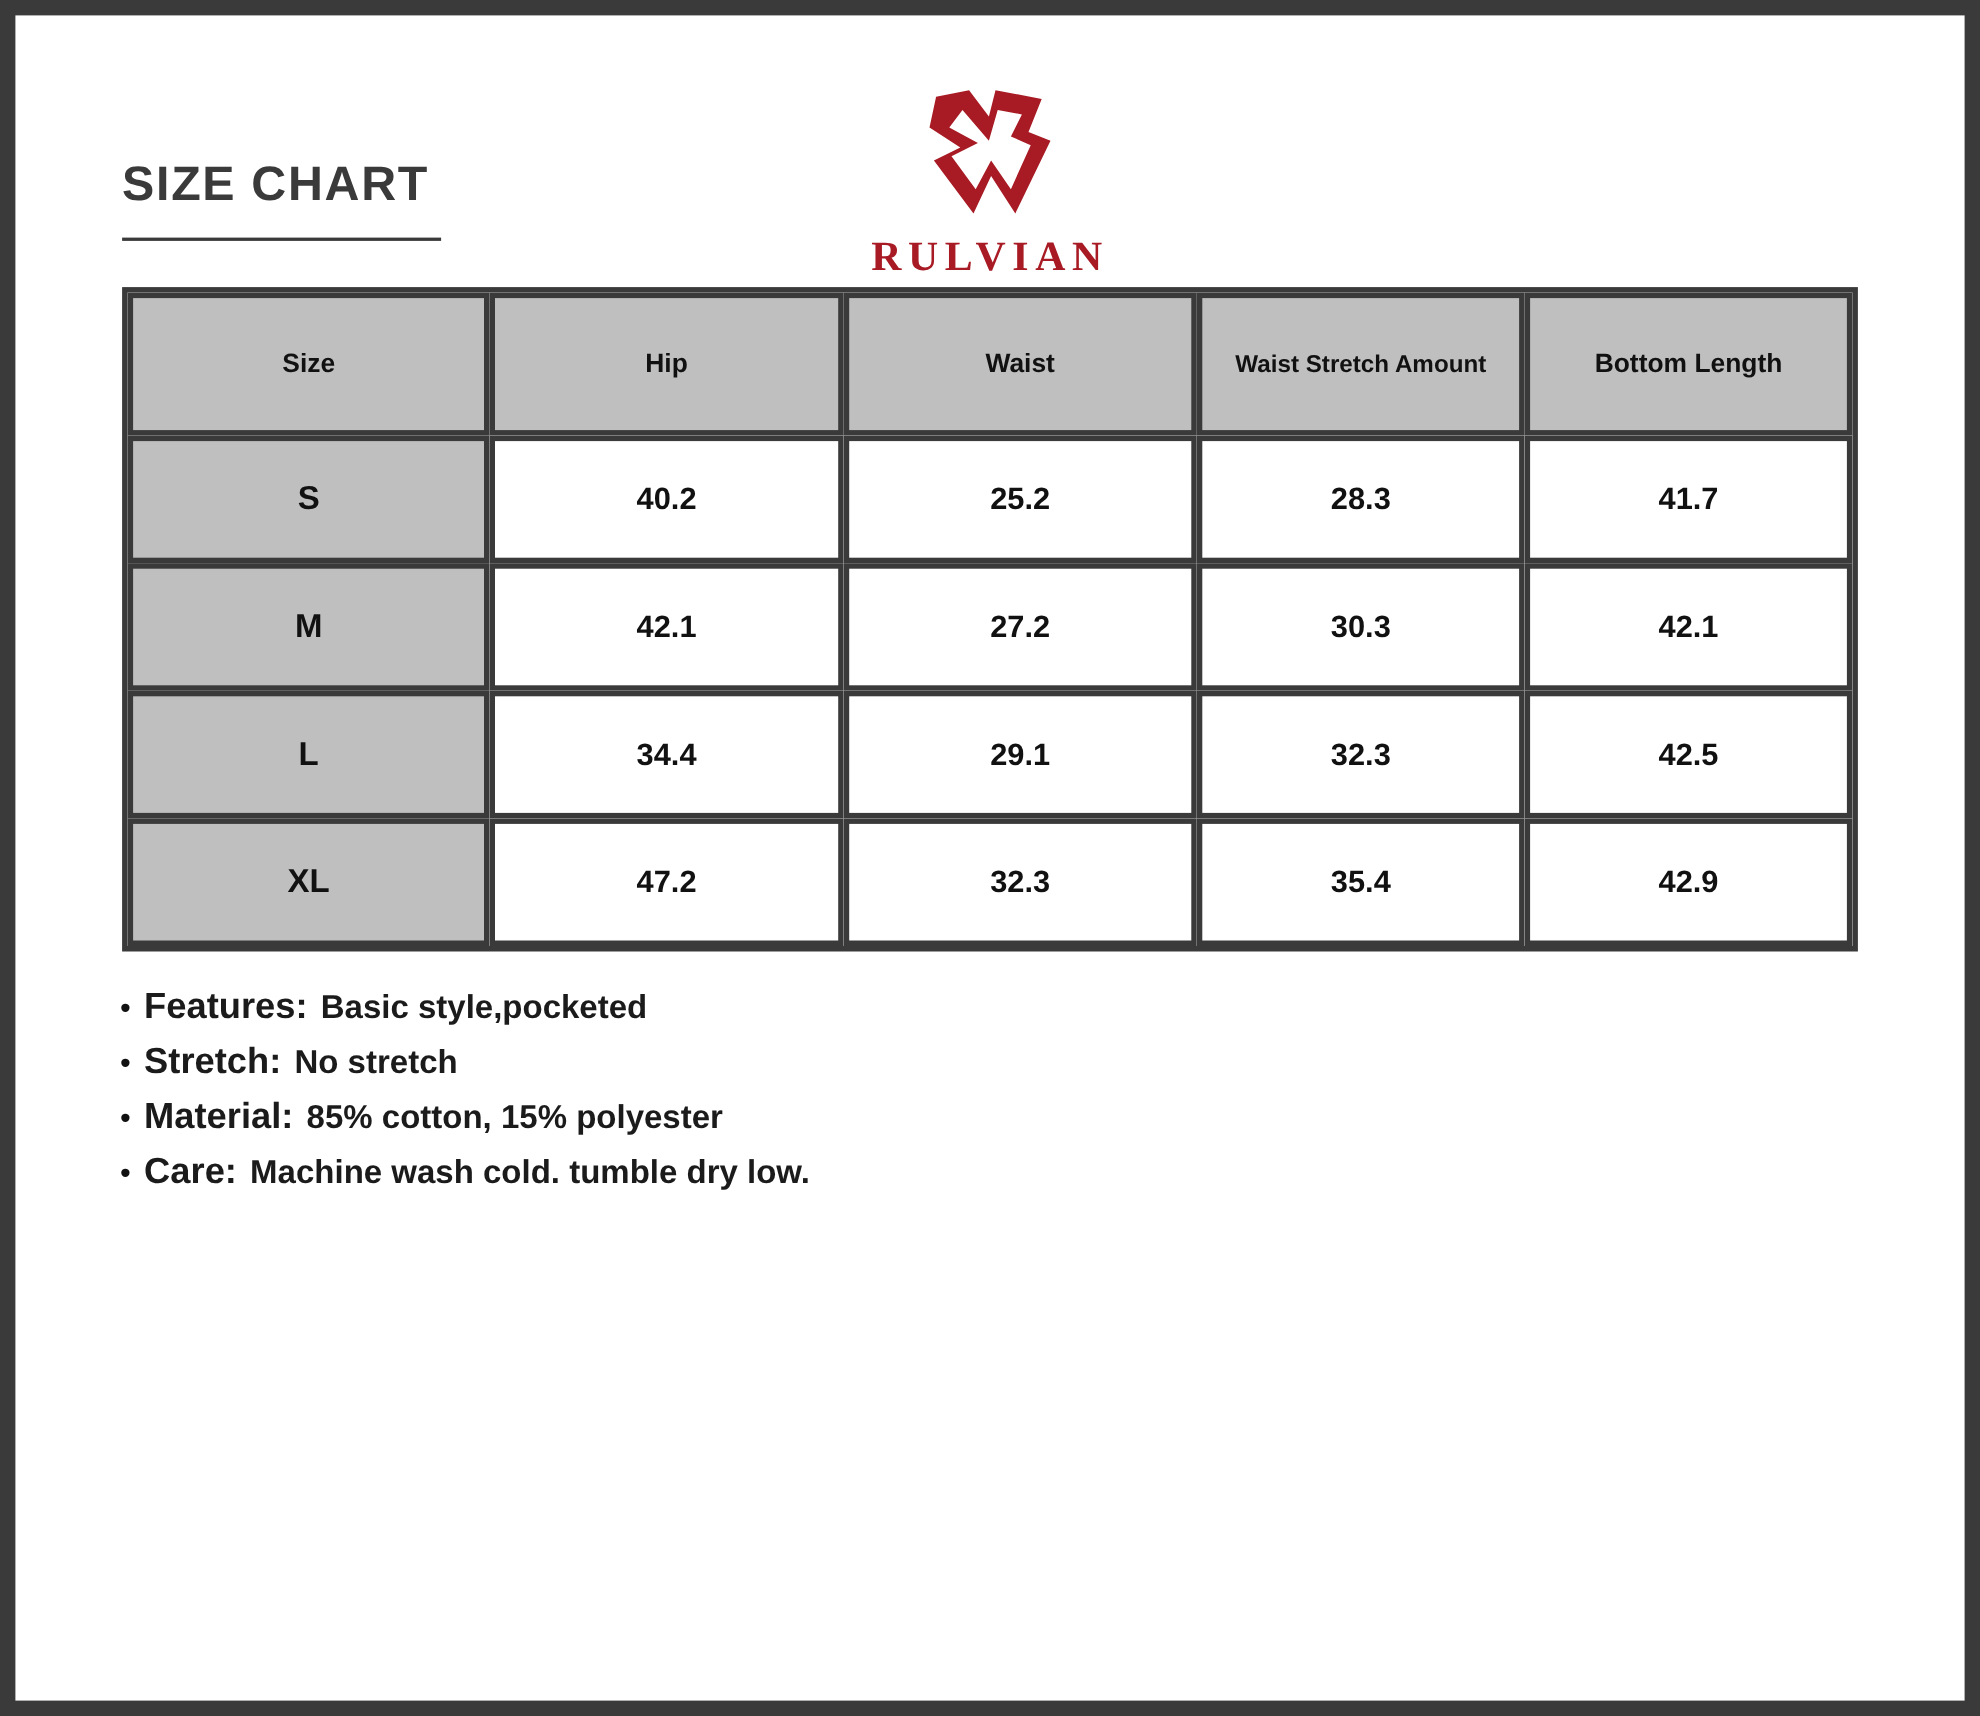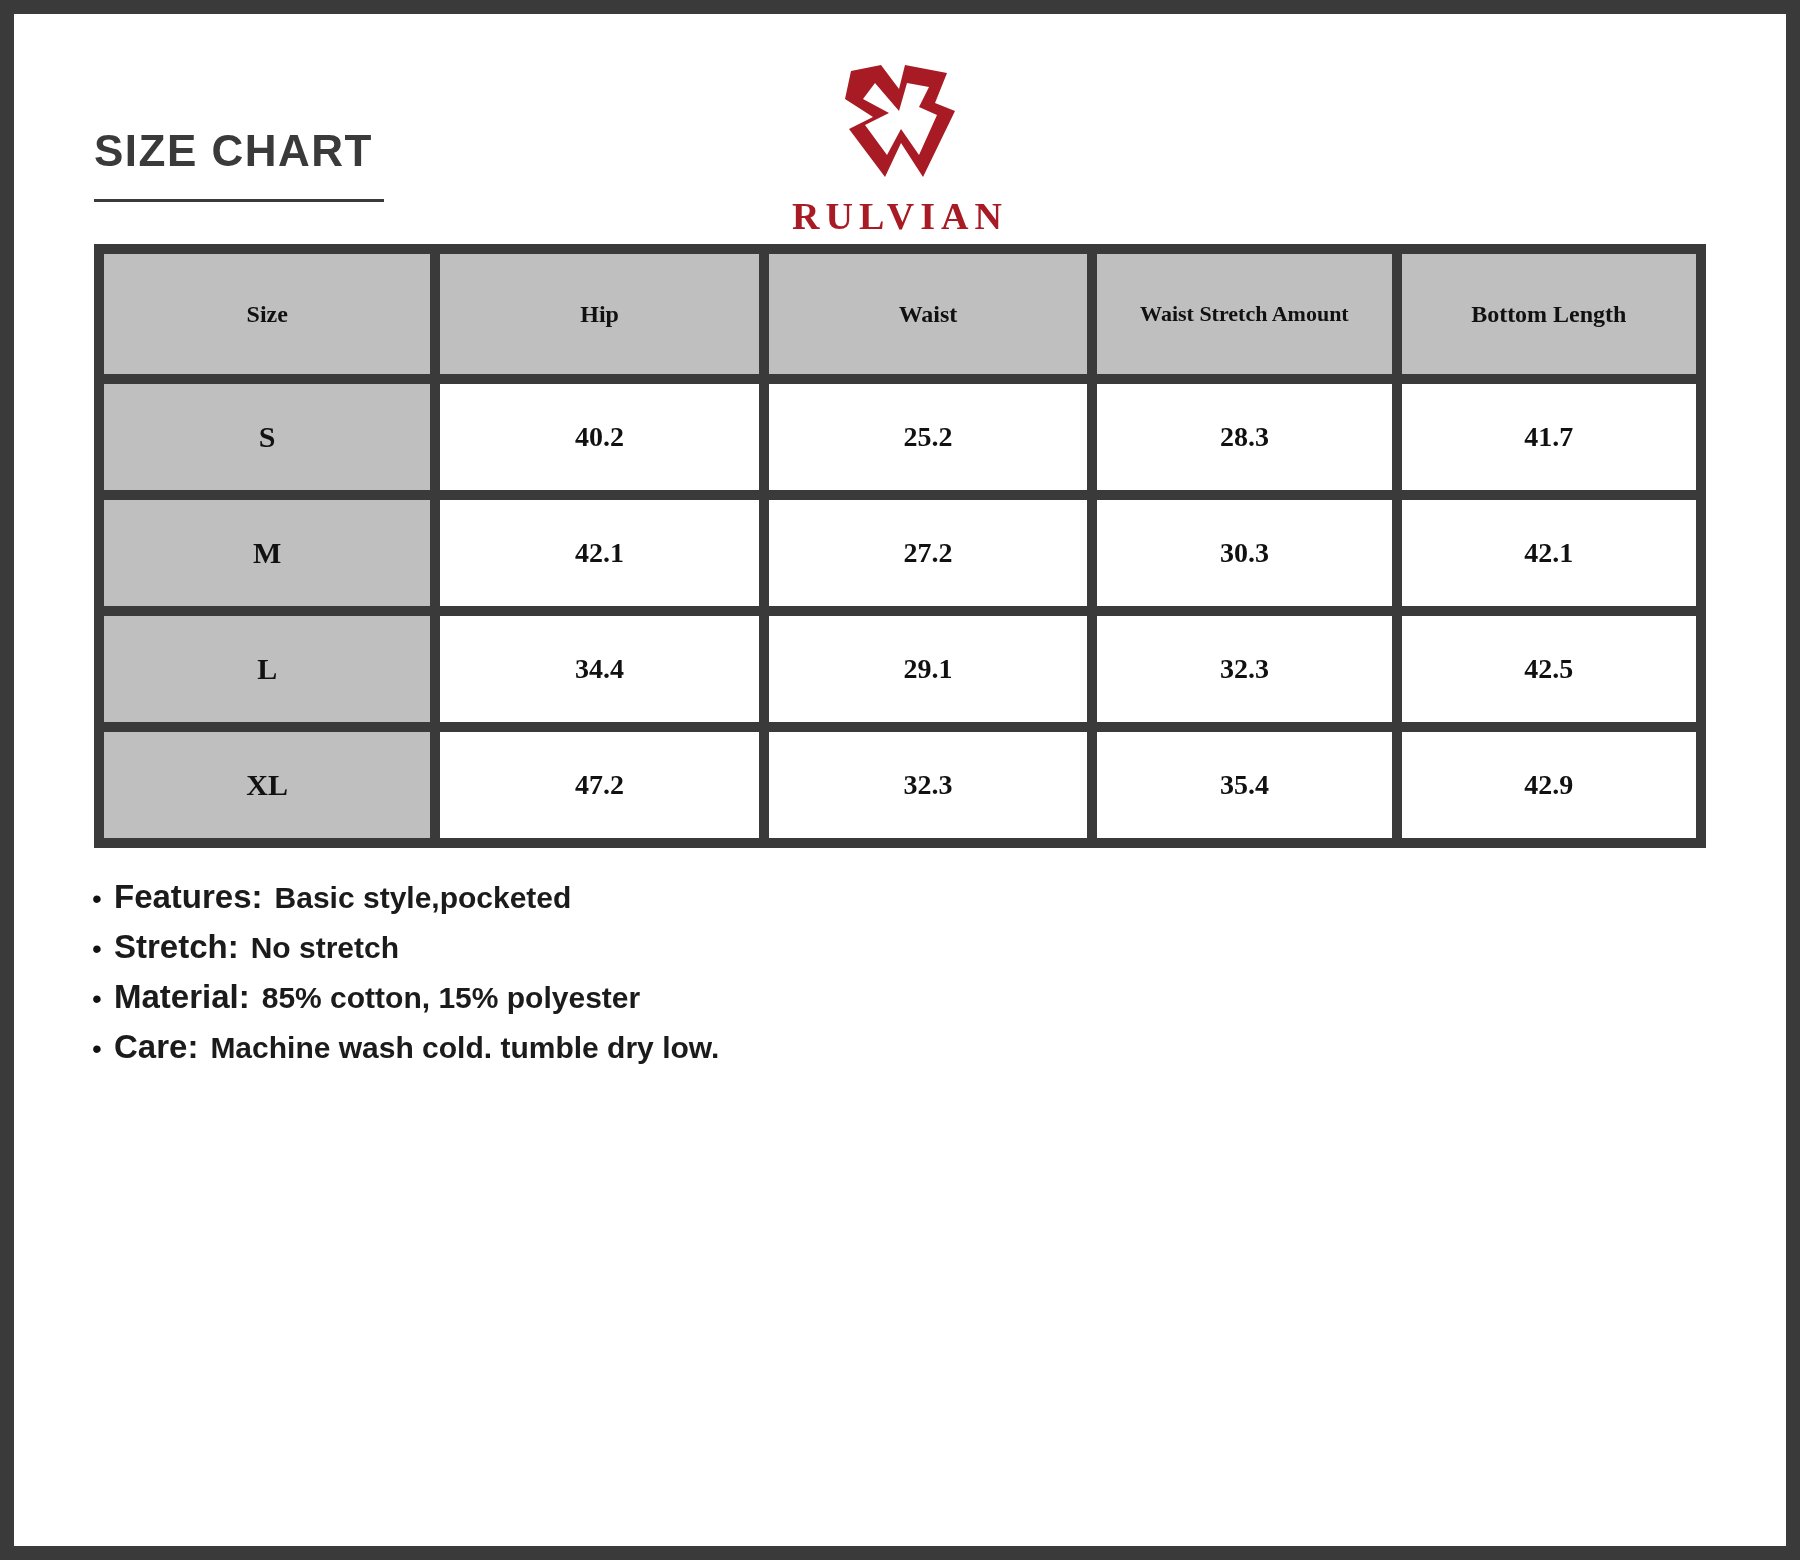--- a/index.html
+++ b/index.html
@@ -19,21 +19,21 @@
     height: 1560px;
     box-sizing: border-box;
     background: #ffffff;
     border: 14px solid #3a3a3a;
   }
   .inner {
     position: relative;
     width: 100%;
     height: 100%;
     box-sizing: border-box;
-    padding: 0;
+    padding: 17px;
   }
 
   
   .header {
     position: relative;
     height: 230px;
   }
   .title-block {
     position: absolute;
     left: 80px;
@@ -83,21 +83,20 @@
     width: 100%;
     table-layout: fixed;
     border: 5px solid #3a3a3a;
   }
   table.size-table td, table.size-table th {
     border: 5px solid #3a3a3a;
     text-align: center;
     vertical-align: middle;
     font-weight: bold;
     color: #111111;
-    font-family: Liberation Serif, serif;
   }
   thead th {
     background: #bfbfbf;
     height: 118px;
     font-size: 24px;
   }
   thead th.narrow {
     font-size: 22px;
   }
   tbody td {

